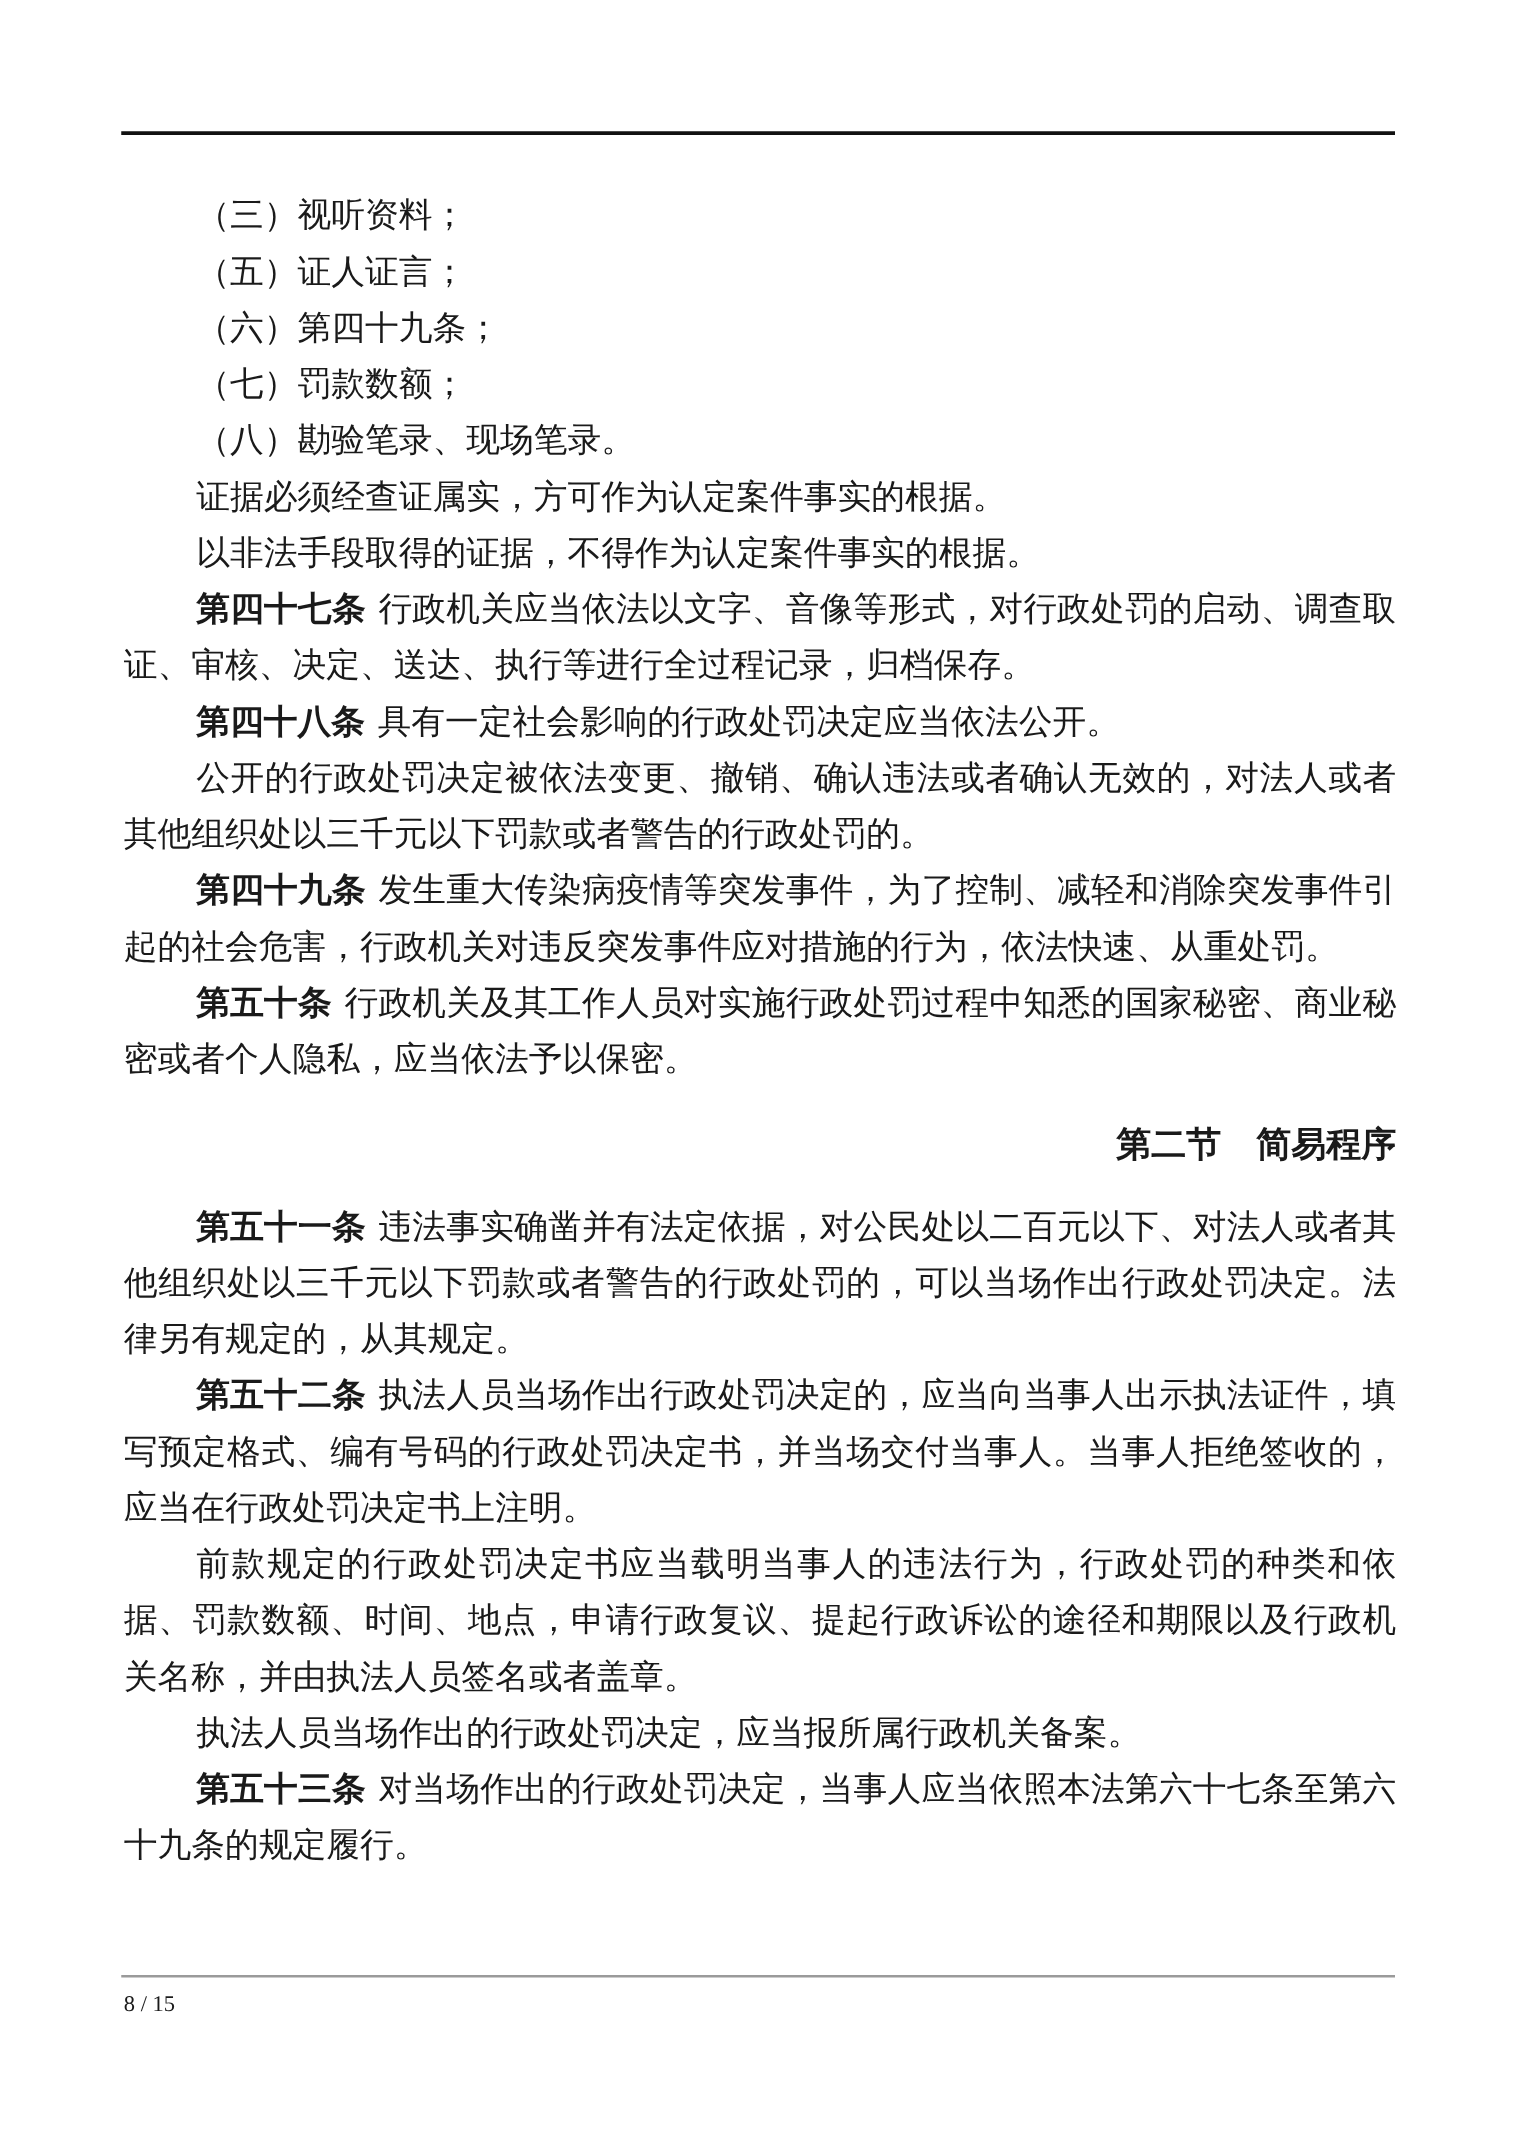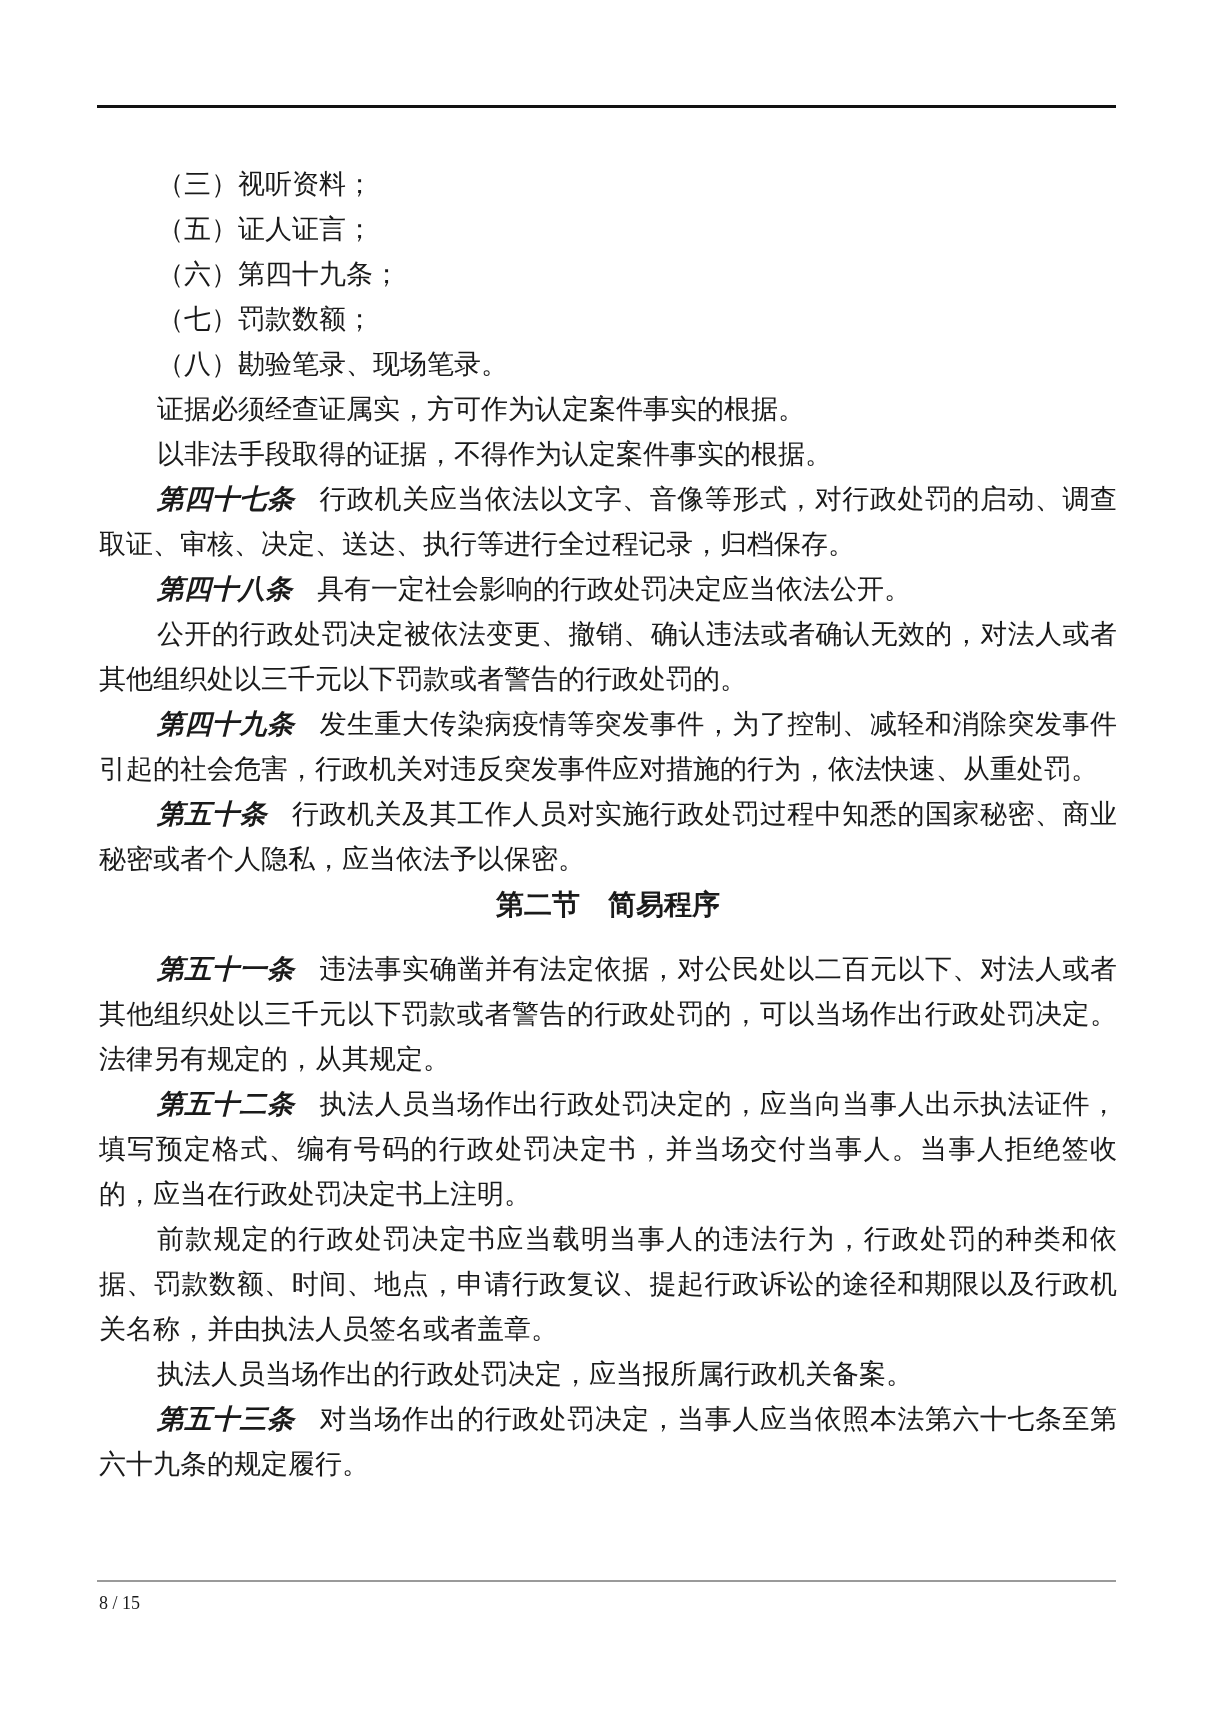--- a/index.html
+++ b/index.html
@@ -18,45 +18,44 @@
   .header-rule {
     position: absolute;
     top: 105px;
     left: 97px;
     width: 1019px;
     height: 3px;
     background: var(--rule-top-color, #111111);
   }
   .content {
     position: absolute;
-    top: 162px;
+    top: 150px;
     left: 99px;
     width: 1018px;
     font-size: 27px;
     line-height: 45px;
     text-align: justify;
     text-justify: inter-character;
   }
   .content p {
     margin: 0;
     padding: 0;
     text-indent: 58px;
   }
   .article-label {
     font-weight: bold;
-    margin-right: 25px;
-    font-style: italic;
+    margin-right: 10px;
   }
   .section-heading {
-    margin: 0 0 20px 0;
+    margin: 24px 0 20px 0;
     padding: 0;
     font-size: 28px;
     font-weight: bold;
     line-height: 45px;
-    text-align: center;
+    text-align: right;
     text-indent: 0;
   }
   .footer-rule {
     position: absolute;
     top: 1580px;
     left: 97px;
     width: 1019px;
     height: 2px;
     background: var(--rule-bottom-color, #9a9a9a);
   }

